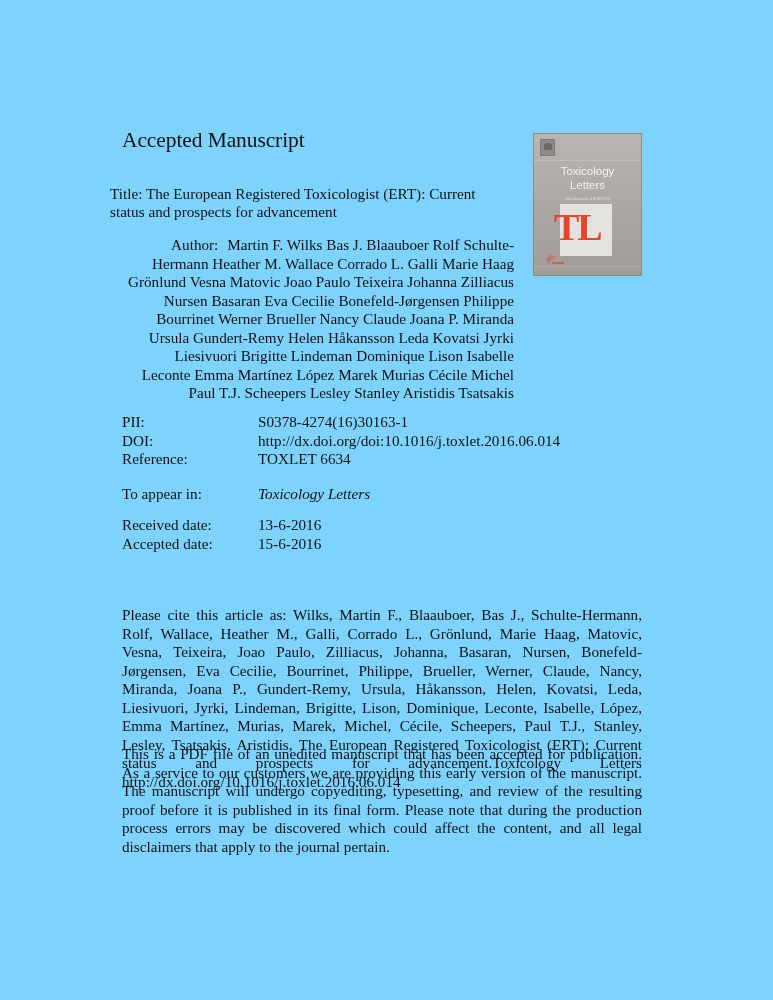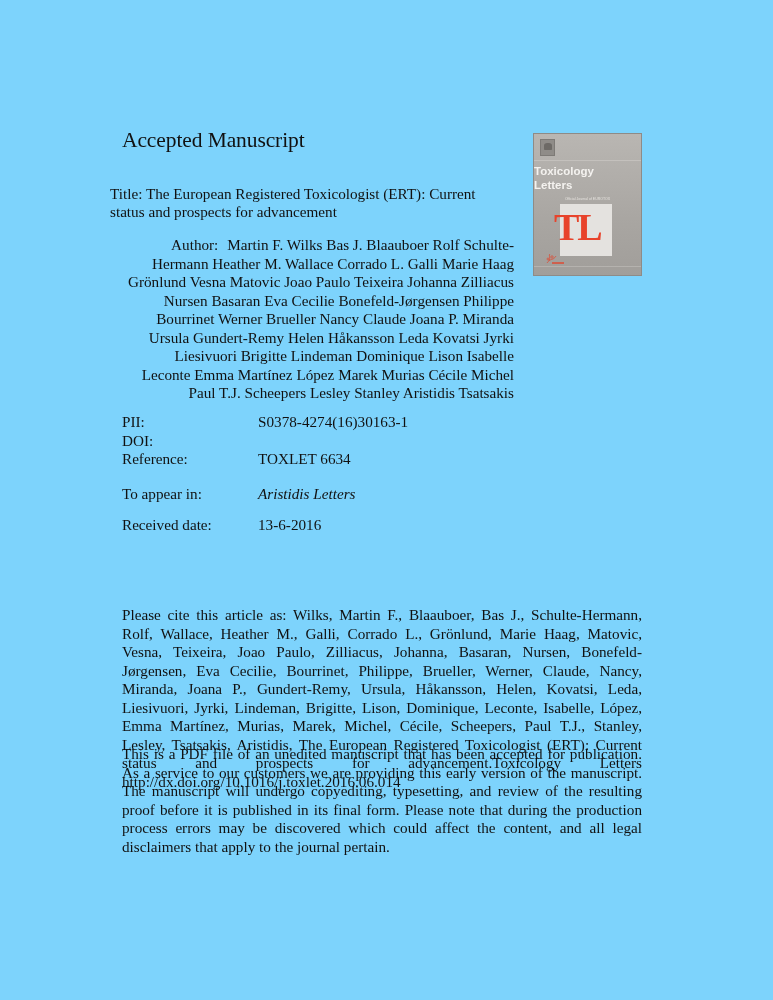--- a/index.html
+++ b/index.html
@@ -99,23 +99,23 @@
       left: 0; right: 0;
       top: 26px;
       height: 1px;
       background: #cfccc8;
       opacity: 0.6;
     }
     .cover .journal-name {
       position: absolute;
       left: 0; right: 0;
       top: 30px;
-      text-align: left;
+      text-align: center;
       font-family: "Liberation Sans", "DejaVu Sans", sans-serif;
-      font-weight: bold;
+      font-weight: normal;
       color: #f4f2ef;
       font-size: 11.5px;
       line-height: 14px;
     }
     .cover .subtitle {
       position: absolute;
       left: 0; right: 0;
       top: 63px;
       text-align: center;
       font-family: "Liberation Sans", "DejaVu Sans", sans-serif;
@@ -175,38 +175,43 @@
     <span>Martin F. Wilks Bas J. Blaauboer Rolf Schulte-Hermann Heather M. Wallace Corrado L. Galli Marie Haag Grönlund Vesna Matovic Joao Paulo Teixeira Johanna Zilliacus Nursen Basaran Eva Cecilie Bonefeld-Jørgensen Philippe Bourrinet Werner Brueller Nancy Claude Joana P. Miranda Ursula Gundert-Remy Helen Håkansson Leda Kovatsi Jyrki Liesivuori Brigitte Lindeman Dominique Lison Isabelle Leconte Emma Martínez López Marek Murias Cécile Michel Paul T.J. Scheepers Lesley Stanley Aristidis Tsatsakis</span>
   </div>
 
   <div class="meta m1">
     <div class="meta-row">
       <span class="k">PII:</span>
       <span class="v">S0378-4274(16)30163-1</span>
     </div>
     <div class="meta-row">
       <span class="k">DOI:</span>
+      <span class="v">http://dx.doi.org/doi:10.1016/j.toxlet.2016.06.014</span>
     </div>
     <div class="meta-row">
       <span class="k">Reference:</span>
       <span class="v">TOXLET 6634</span>
     </div>
   </div>
 
   <div class="meta m2">
     <div class="meta-row">
       <span class="k">To appear in:</span>
-      <span class="v italic">Aristidis Letters</span>
+      <span class="v italic">Toxicology Letters</span>
     </div>
   </div>
 
   <div class="meta m3">
     <div class="meta-row">
       <span class="k">Received date:</span>
       <span class="v">13-6-2016</span>
+    </div>
+    <div class="meta-row">
+      <span class="k">Accepted date:</span>
+      <span class="v">15-6-2016</span>
     </div>
   </div>
 
   <p class="para cite">Please cite this article as: Wilks, Martin F., Blaauboer, Bas J., Schulte-Hermann, Rolf, Wallace, Heather M., Galli, Corrado L., Grönlund, Marie Haag, Matovic, Vesna, Teixeira, Joao Paulo, Zilliacus, Johanna, Basaran, Nursen, Bonefeld-Jørgensen, Eva Cecilie, Bourrinet, Philippe, Brueller, Werner, Claude, Nancy, Miranda, Joana P., Gundert-Remy, Ursula, Håkansson, Helen, Kovatsi, Leda, Liesivuori, Jyrki, Lindeman, Brigitte, Lison, Dominique, Leconte, Isabelle, López, Emma Martínez, Murias, Marek, Michel, Cécile, Scheepers, Paul T.J., Stanley, Lesley, Tsatsakis, Aristidis, The European Registered Toxicologist (ERT): Current status and prospects for advancement.Toxicology Letters http://dx.doi.org/10.1016/j.toxlet.2016.06.014</p>
 
   <p class="para note">This is a PDF file of an unedited manuscript that has been accepted for publication. As a service to our customers we are providing this early version of the manuscript. The manuscript will undergo copyediting, typesetting, and review of the resulting proof before it is published in its final form. Please note that during the production process errors may be discovered which could affect the content, and all legal disclaimers that apply to the journal pertain.</p>
 
   <div class="cover">
     <div class="elsevier-logo"></div>
     <div class="rule"></div>

